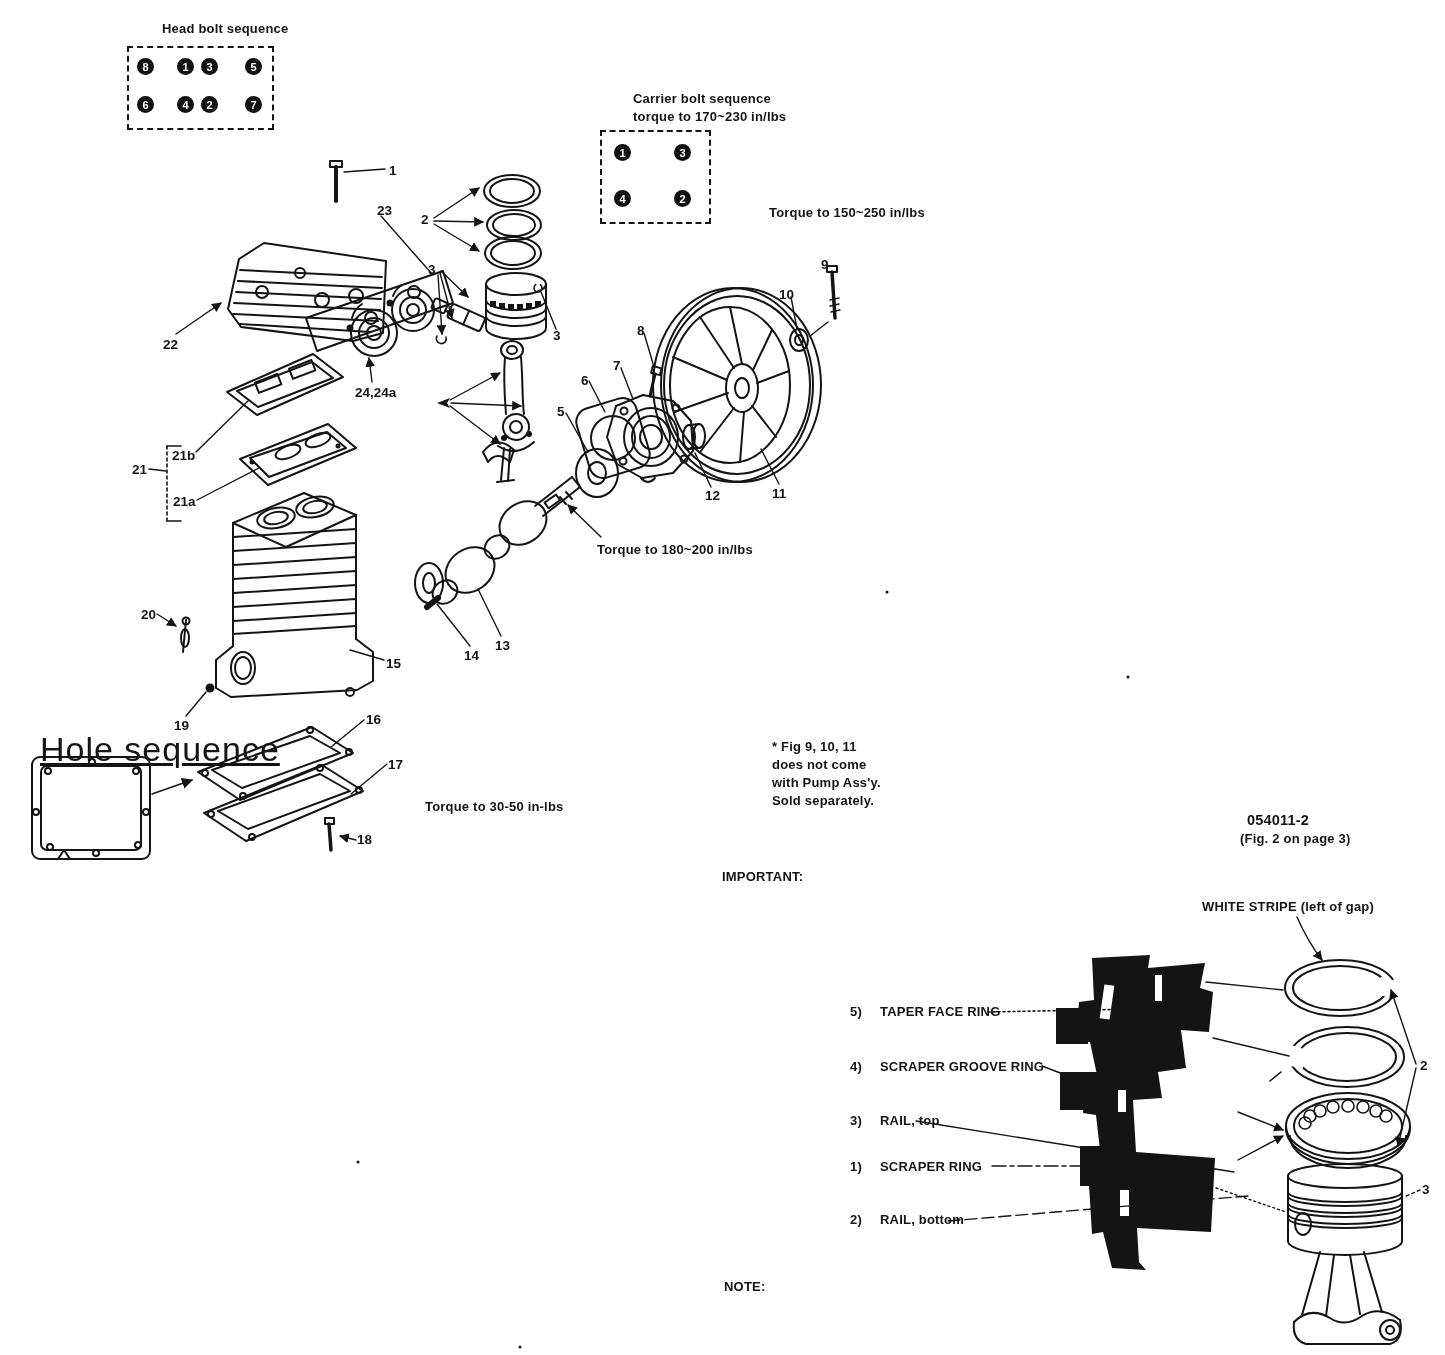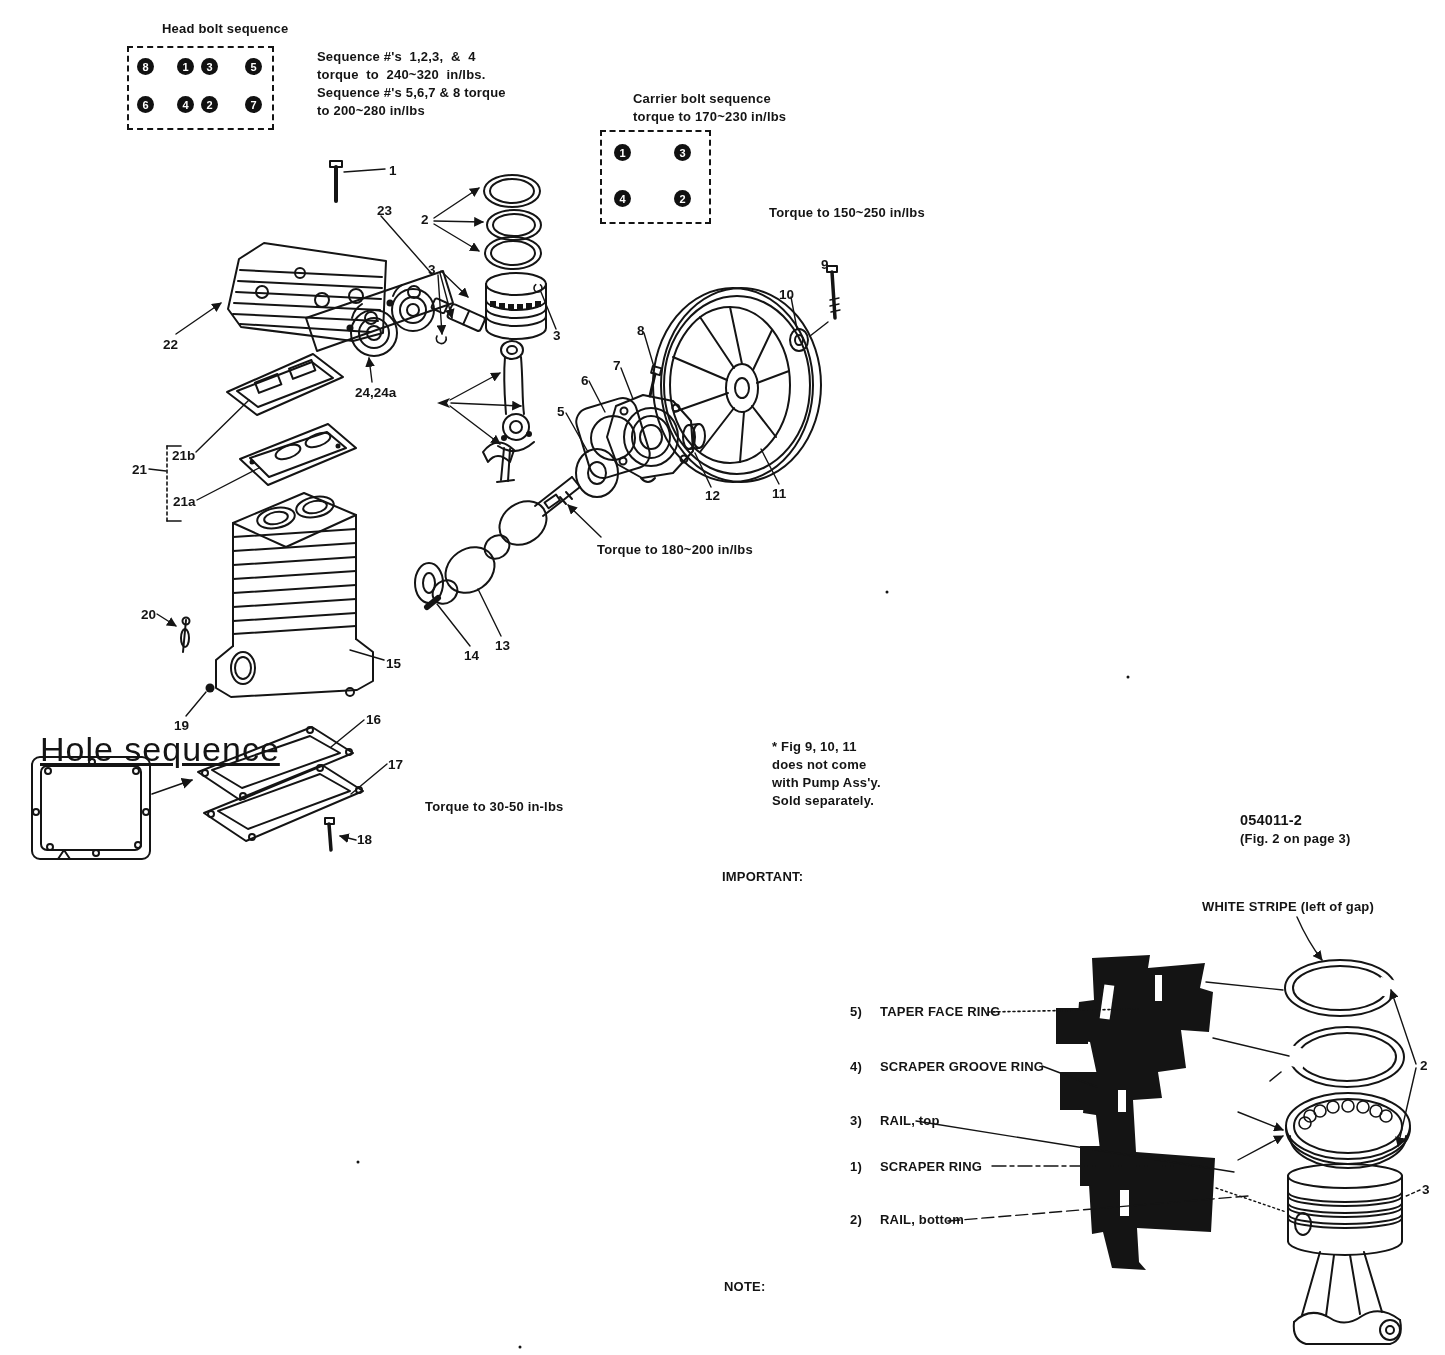--- a/index.html
+++ b/index.html
@@ -9,21 +9,21 @@
   .txt{position:absolute;font-size:13px;font-weight:700;letter-spacing:.2px;
        white-space:pre;line-height:1.38;padding-left:32px;}
   .wrap{white-space:normal;}
   .soft{font-weight:600;}
   .big{font-size:34px;font-weight:500;letter-spacing:1px;text-decoration:underline;}
   .callout{position:absolute;font-size:13.5px;font-weight:700;}
   .boltbox{position:absolute;border:2.5px dashed #141414;background:#fff;}
   .bolt{position:absolute;width:17px;height:17px;border-radius:50%;background:#111;
         color:#fff;font-size:11px;font-weight:700;display:flex;align-items:center;
         justify-content:center;}
-  .partnum{font-size:14.5px;}
+  .partnum{font-size:14.5px;margin-left:7px;}
 </style>
 </head>
 <body>
 
 <div class="canvas">
 
 <svg width="1445" height="1355" viewBox="0 0 1445 1355">
   <defs>
     <marker id="ah" viewBox="0 0 10 10" refX="9" refY="5" markerWidth="7" markerHeight="7" orient="auto-start-reverse">
       <path d="M0,0 L10,5 L0,10 z" fill="#141414"></path>
@@ -381,24 +381,20 @@
 <div class="boltbox" style="left:127px;top:46px;width:143px;height:80px">
   <div class="bolt" style="left:8px;top:10px">8</div>
   <div class="bolt" style="left:48px;top:10px">1</div>
   <div class="bolt" style="left:72px;top:10px">3</div>
   <div class="bolt" style="left:116px;top:10px">5</div>
   <div class="bolt" style="left:8px;top:48px">6</div>
   <div class="bolt" style="left:48px;top:48px">4</div>
   <div class="bolt" style="left:72px;top:48px">2</div>
   <div class="bolt" style="left:116px;top:48px">7</div>
 </div>
-<div class="txt" style="left:285px;top:48px">Sequence #'s  1,2,3,  &amp;  4
-torque  to  240~320  in/lbs.
-Sequence #'s 5,6,7 &amp; 8 torque
-to 200~280 in/lbs</div>
 
 <div class="txt" style="left:601px;top:90px">Carrier bolt sequence
 torque to 170~230 in/lbs</div>
 <div class="boltbox" style="left:600px;top:130px;width:107px;height:90px">
   <div class="bolt" style="left:12px;top:12px">1</div>
   <div class="bolt" style="left:72px;top:12px">3</div>
   <div class="bolt" style="left:12px;top:58px">4</div>
   <div class="bolt" style="left:72px;top:58px">2</div>
 </div>
 

